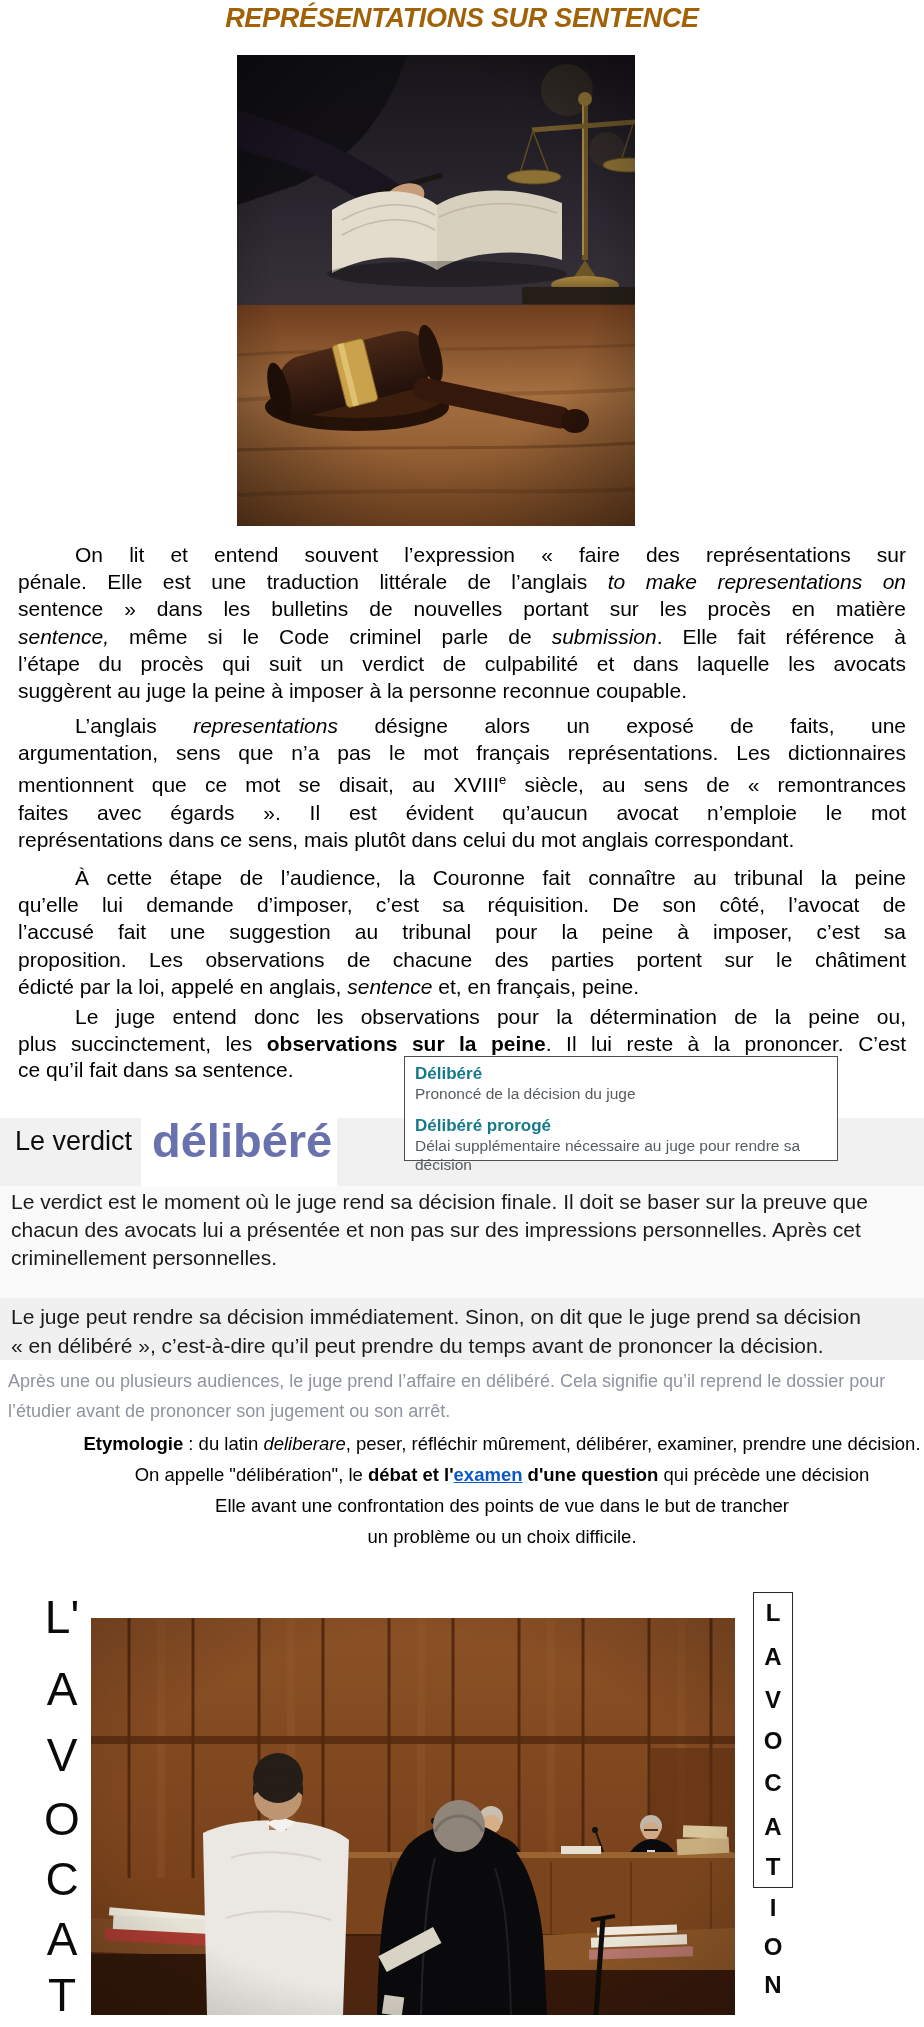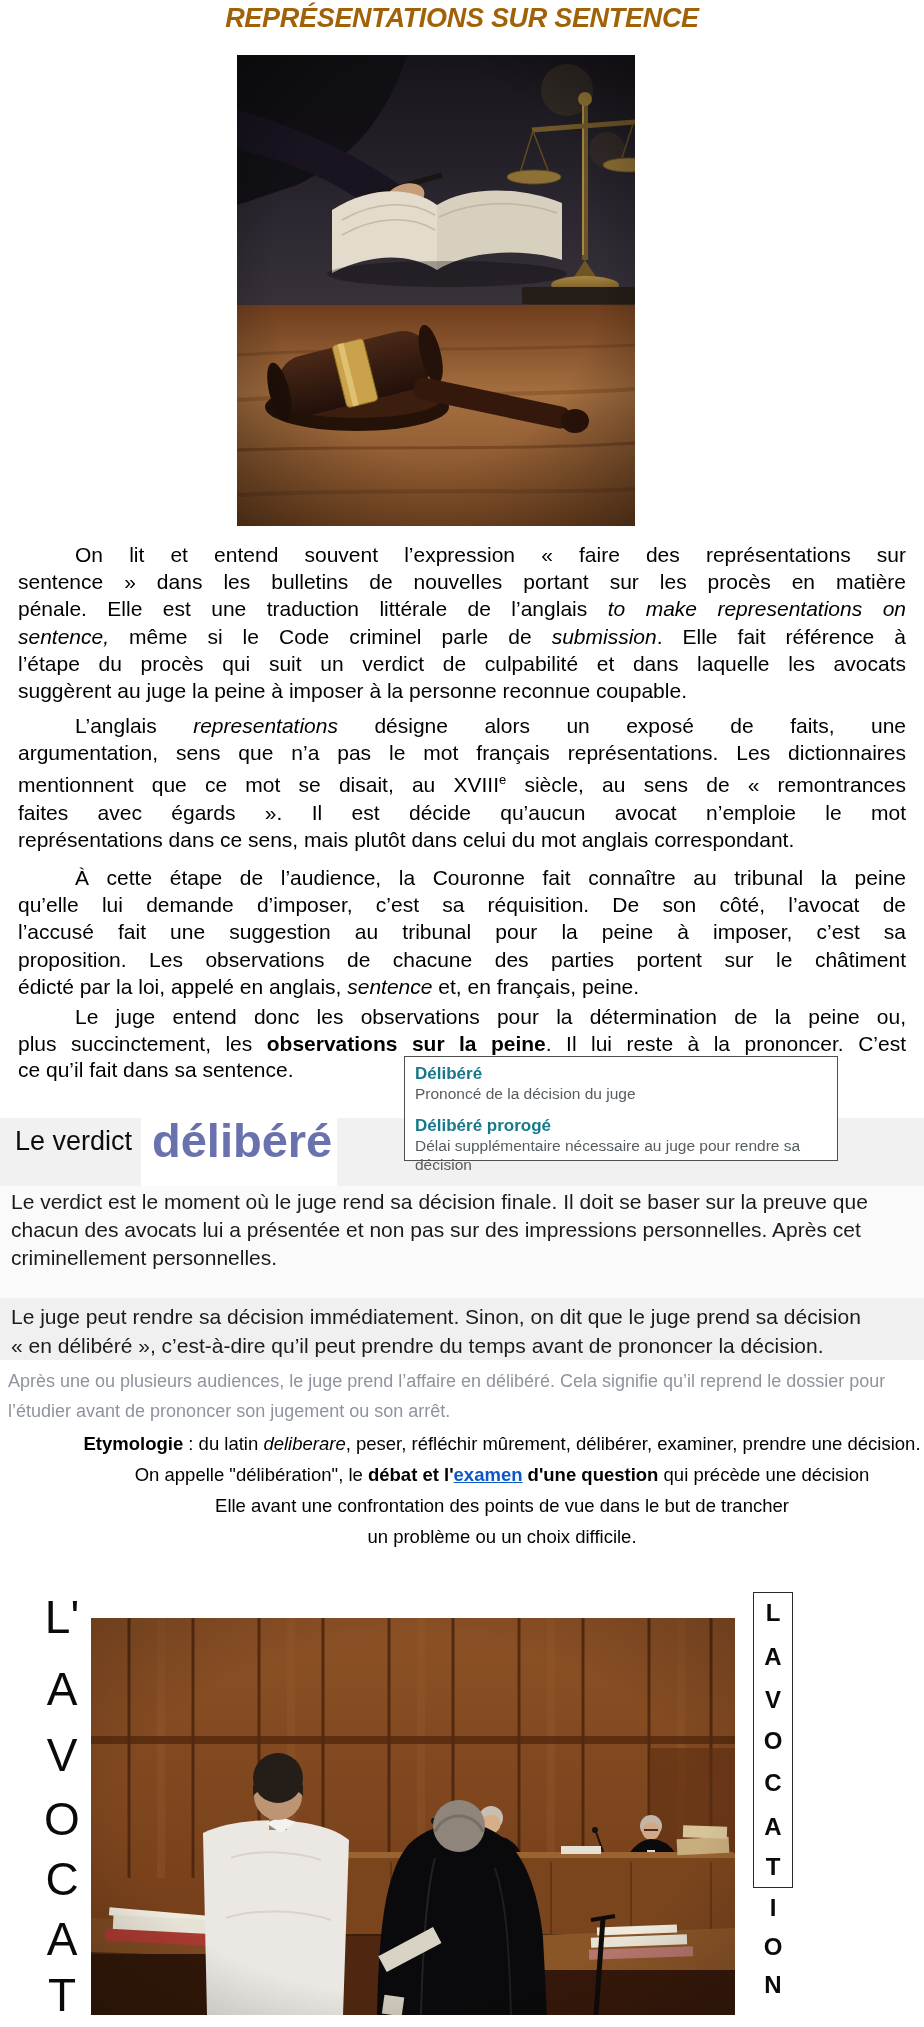--- a/index.html
+++ b/index.html
@@ -128,31 +128,31 @@
       <g transform="translate(255 348) rotate(12)">
         <rect x="-80" y="-11" width="160" height="22" rx="10" fill="#35180c"></rect>
       </g>
       <ellipse cx="338" cy="366" rx="14" ry="12" fill="#2a1309"></ellipse>
       <rect x="0" y="0" width="398" height="471" fill="url(#vign)"></rect>
     </svg>
   </div>
 
   <div class="bodypara jpara" style="top:541px;">
       <div class="ln">On lit et entend souvent l’expression « faire des représentations sur</div>
+      <div class="ln">pénale. Elle est une traduction littérale de l’anglais <span class="it">to make representations on</span></div>
       <div class="ln">sentence » dans les bulletins de nouvelles portant sur les procès en matière</div>
-      <div class="ln">pénale. Elle est une traduction littérale de l’anglais <span class="it">to make representations on</span></div>
       <div class="ln"><span class="it">sentence,</span> même si le Code criminel parle de <span class="it">submission</span>. Elle fait référence à</div>
       <div class="ln">l’étape du procès qui suit un verdict de culpabilité et dans laquelle les avocats</div>
       <div class="ln ln-last">suggèrent au juge la peine à imposer à la personne reconnue coupable.</div>
     </div>
   <div class="bodypara jpara" style="top:712px;">
       <div class="ln">L’anglais <span class="it">representations</span> désigne alors un exposé de faits, une</div>
       <div class="ln">argumentation, sens que n’a pas le mot français représentations. Les dictionnaires</div>
       <div class="ln">mentionnent que ce mot se disait, au XVIII<span class="sup">e</span> siècle, au sens de « remontrances</div>
-      <div class="ln">faites avec égards ». Il est décide qu’aucun avocat n’emploie le mot</div>
+      <div class="ln">faites avec égards ». Il est évident qu’aucun avocat n’emploie le mot</div>
       <div class="ln ln-last">représentations dans ce sens, mais plutôt dans celui du mot anglais correspondant.</div>
     </div>
   <div class="bodypara jpara" style="top:864px;">
       <div class="ln">À cette étape de l’audience, la Couronne fait connaître au tribunal la peine</div>
       <div class="ln">qu’elle lui demande d’imposer, c’est sa réquisition. De son côté, l’avocat de</div>
       <div class="ln">l’accusé fait une suggestion au tribunal pour la peine à imposer, c’est sa</div>
       <div class="ln">proposition. Les observations de chacune des parties portent sur le châtiment</div>
       <div class="ln ln-last">édicté par la loi, appelé en anglais, <span class="it">sentence</span> et, en français, peine.</div>
     </div>
   <div class="bodypara jpara" style="top:1004px;line-height:26.5px;">

